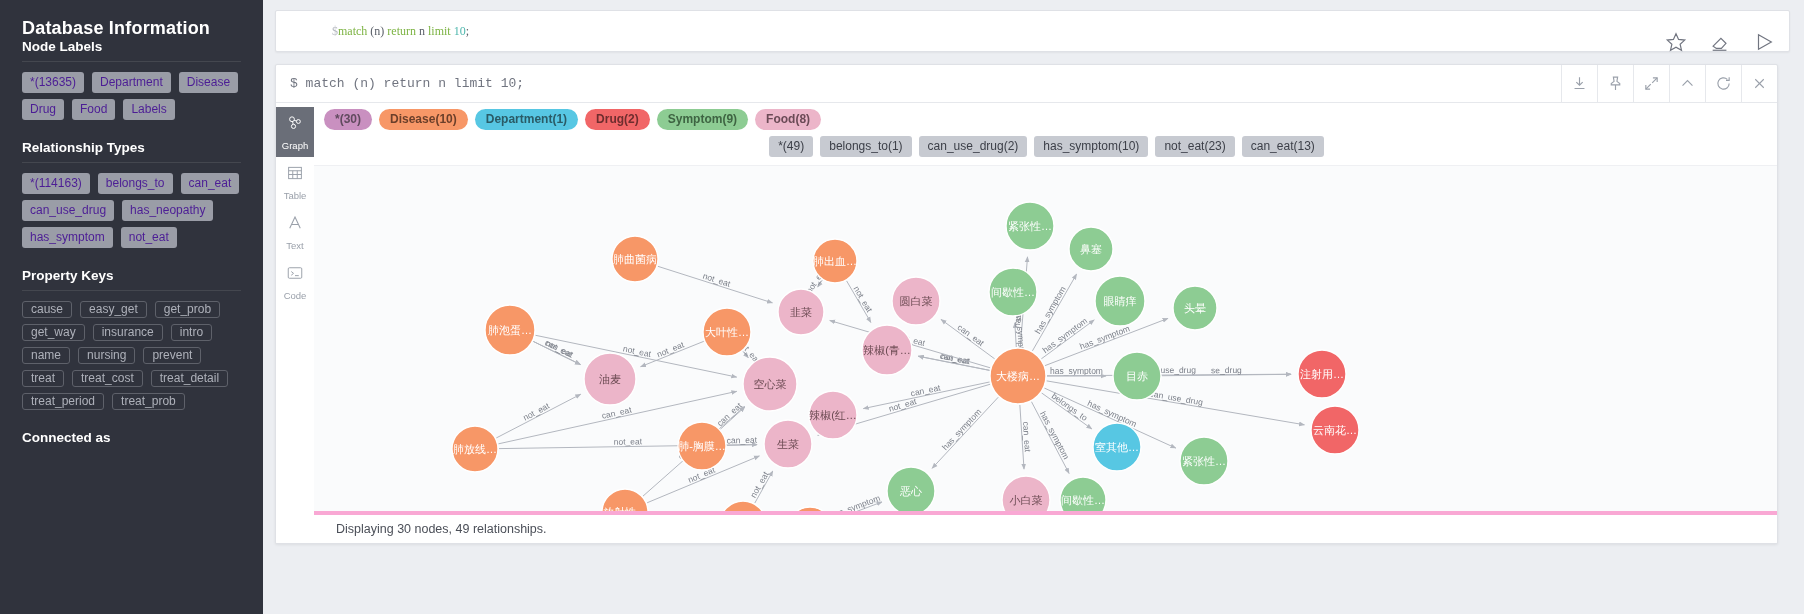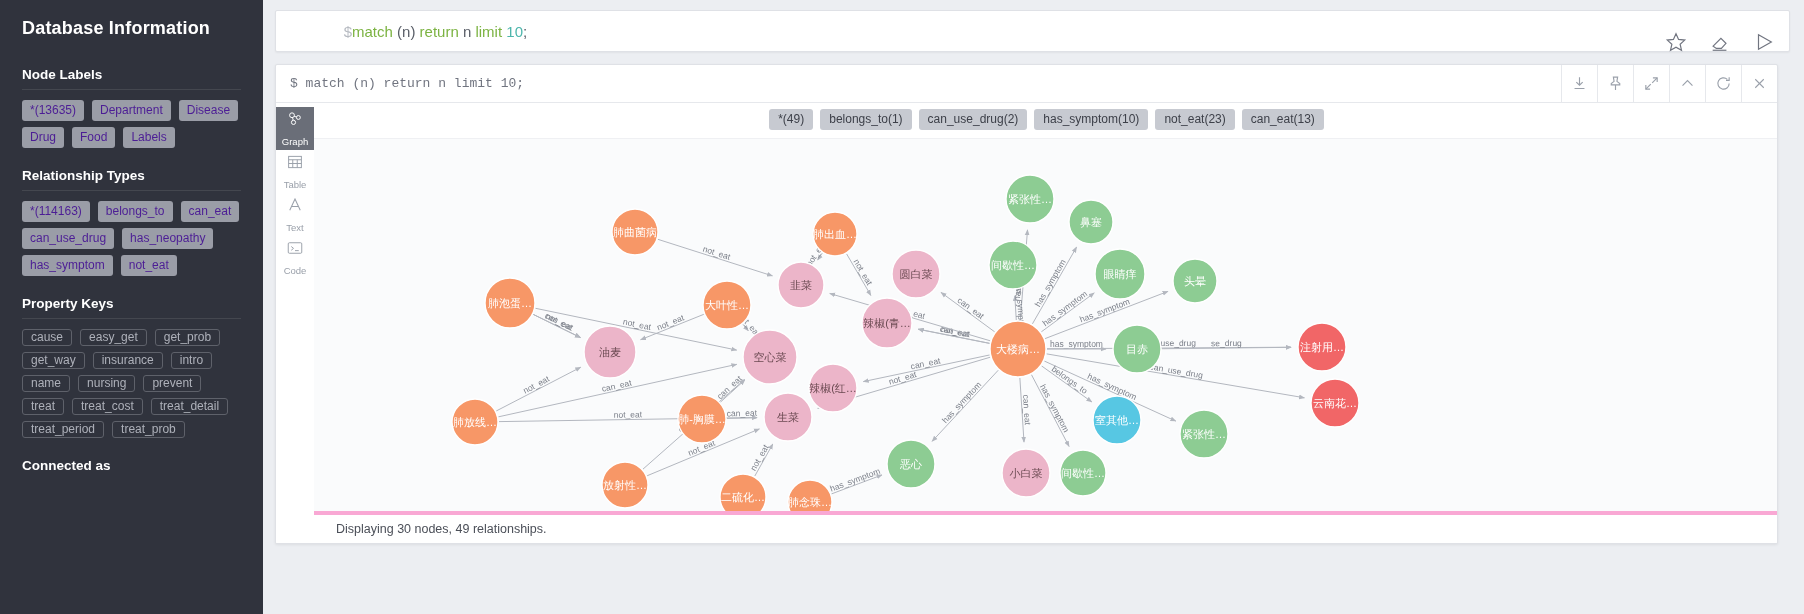--- a/index.html
+++ b/index.html
@@ -12,21 +12,21 @@
   }
   .app { display: flex; width: 1804px; height: 614px; }
 
   
   .sidebar {
     width: 263px; min-width: 263px; height: 614px;
     background: #30333d; color: #e5e7ea;
     padding: 18px 22px 0 22px;
     overflow: hidden; position: relative;
   }
-  .sidebar-title { font-size: 18px; font-weight: bold; color: #fff; margin-bottom: 28px; letter-spacing: .2px; }
+  .sidebar-title { font-size: 18px; font-weight: bold; color: #fff; letter-spacing: .2px; }
   .sb-section-title { font-size: 13.5px; font-weight: bold; color: #fff; margin-bottom: 7px; }
   .sb-rule { height: 1px; background: #44474f; margin-bottom: 10px; }
   .chips { display: flex; flex-wrap: wrap; gap: 6px 8px; margin-bottom: 20px; }
   .chip-solid {
     background: #9a9da7; color: #4c1d95;
     border-radius: 3px; padding: 3px 8px;
     font-size: 12px; line-height: 15px; white-space: nowrap;
   }
   .chip-outline {
     background: transparent; color: #aeb1ba;
@@ -40,21 +40,21 @@
 
   
   .editor-wrap { padding: 10px 14px 0 12px; }
   .editor {
     background: #fff; border: 1px solid #dfe1e6; border-radius: 2px;
     height: 42px; display: flex; align-items: center;
     padding: 0 14px; box-shadow: 0 1px 2px rgba(0,0,0,.05);
     position: relative;
   }
   .editor-code {
-    font-family: Liberation Sans, sans-serif; font-size: 15px;
+    font-family: Liberation Serif, serif; font-size: 12px;
     white-space: pre; padding-left: 12px;
   }
   .tk-prompt { color: #b6bac1; }
   .tk-kw { color: #7cb342; }
   .tk-var { color: #5a5f68; }
   .tk-num { color: #4db6ac; }
   .tk-punc { color: #5a5f68; }
 
   .editor-actions {
     position: absolute; right: 14px; top: 10px;
@@ -83,21 +83,21 @@
     width: 36px; height: 38px; display: flex; align-items: center; justify-content: center;
     border-left: 1px solid #e6e8ec; color: #9aa0aa;
   }
   .ftool svg { width: 17px; height: 17px; display: block; }
 
   .frame-body { flex: 1; display: flex; position: relative; overflow: hidden; }
 
   
   .vtabs { width: 38px; min-width: 38px; background: #fff; padding-top: 4px; }
   .vtab {
-    width: 38px; height: 43px; display: flex; flex-direction: column;
+    width: 38px; height: 50px; display: flex; flex-direction: column;
     align-items: center; justify-content: center; gap: 9px;
     color: #9aa0aa; font-size: 9.5px;
   }
   .vtab.active { background: #6a6e78; color: #fff; }
   .vtab svg { width: 18px; height: 18px; display: block; }
   .vtab .vlabel { font-size: 9.5px; line-height: 10px; }
 
   
   .gpane { flex: 1; display: flex; flex-direction: column; position: relative; overflow: hidden; }
   .legend { padding: 6px 8px 6px 10px; background: #fff; border-bottom: 1px solid #eff0f3; }
@@ -289,20 +289,28 @@
                 <rect x="3" y="5" width="18" height="14" rx="1.5"></rect>
                 <polyline points="7,10 10,12.5 7,15"></polyline>
                   <line x1="12" y1="15.5" x2="17" y2="15.5"></line>
               </svg>
               <span class="vlabel">Code</span>
             </div>
           </nav>
 
           <div class="gpane">
             <div class="legend">
+              <div class="legend-row" id="node-legend">
+                  <span class="lchip" style="background: rgb(201, 144, 192); color: rgb(96, 74, 94);">*(30)</span>
+                  <span class="lchip" style="background: rgb(247, 151, 103); color: rgb(107, 63, 42);">Disease(10)</span>
+                  <span class="lchip" style="background: rgb(87, 199, 227); color: rgb(42, 91, 102);">Department(1)</span>
+                  <span class="lchip" style="background: rgb(241, 102, 103); color: rgb(110, 45, 46);">Drug(2)</span>
+                  <span class="lchip" style="background: rgb(141, 204, 147); color: rgb(62, 100, 66);">Symptom(9)</span>
+                  <span class="lchip" style="background: rgb(236, 181, 201); color: rgb(107, 74, 86);">Food(8)</span>
+                </div>
               <div class="legend-row" id="rel-legend">
                   <span class="rchip">*(49)</span>
                   <span class="rchip">belongs_to(1)</span>
                   <span class="rchip">can_use_drug(2)</span>
                   <span class="rchip">has_symptom(10)</span>
                   <span class="rchip">not_eat(23)</span>
                   <span class="rchip">can_eat(13)</span>
                 </div>
             </div>
             <div class="canvas">

